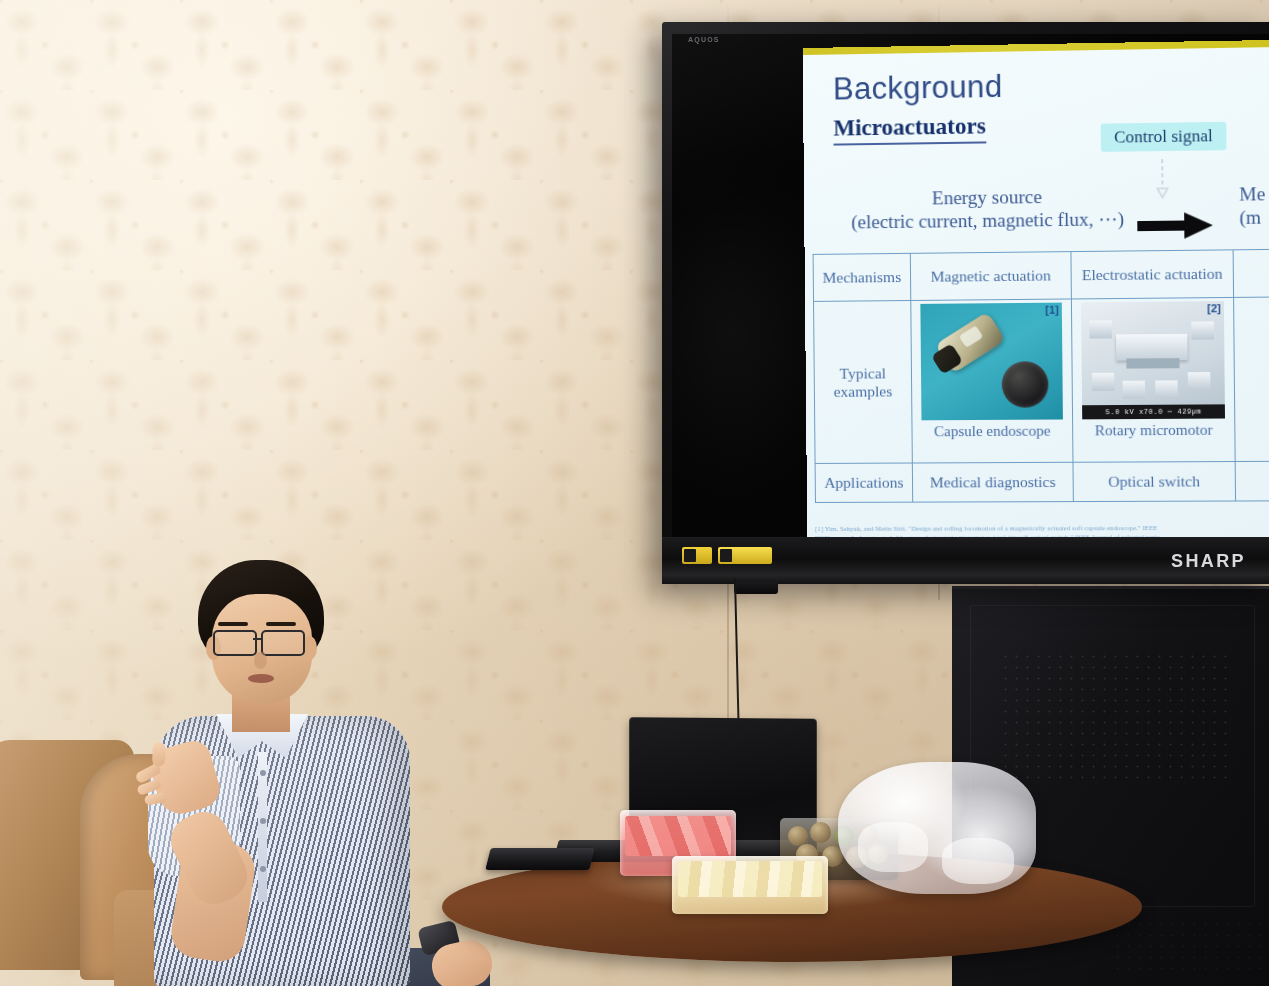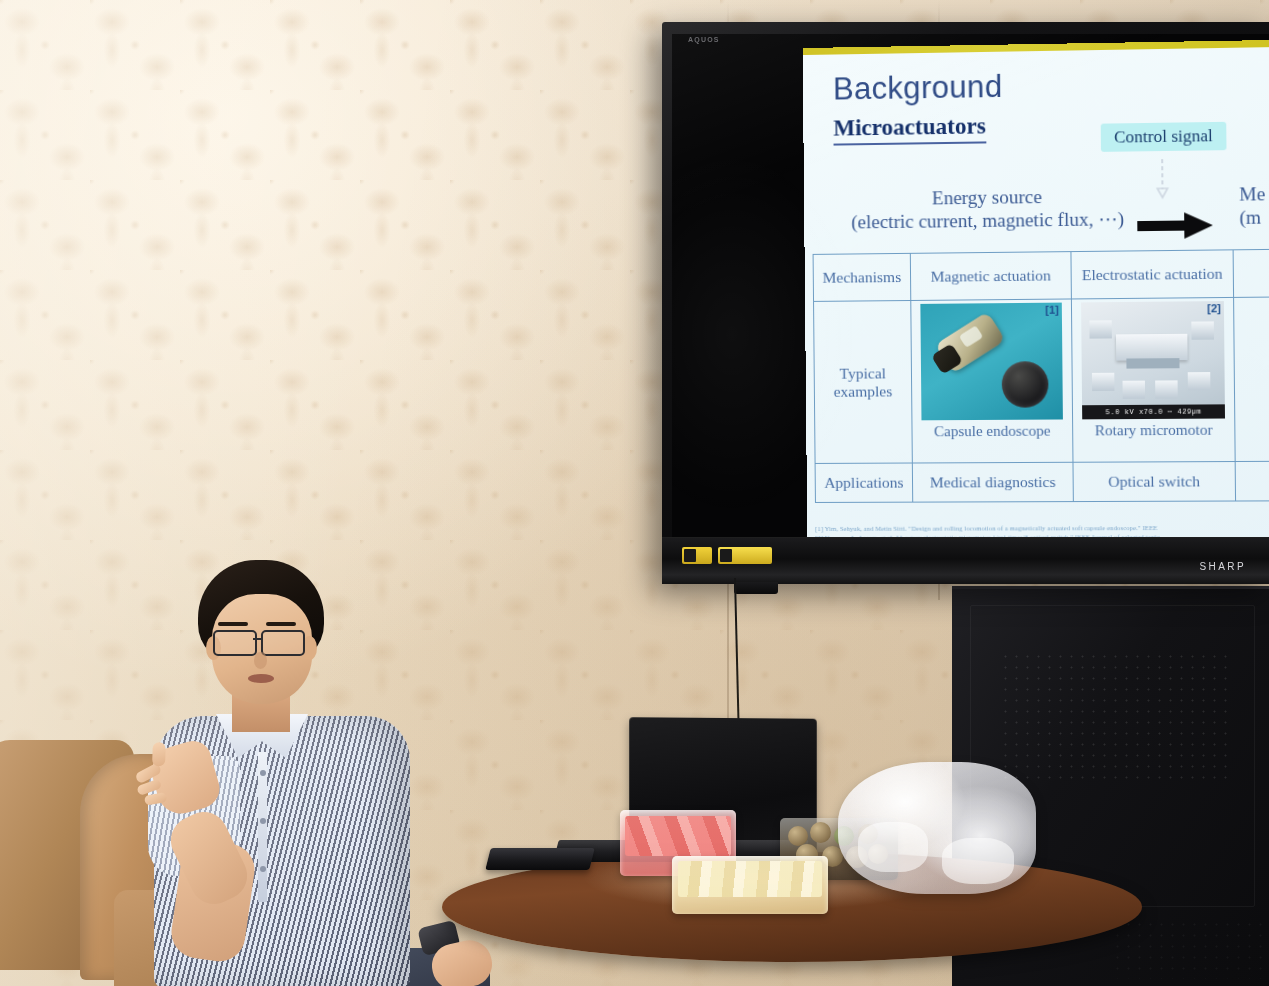--- a/index.html
+++ b/index.html
@@ -66,21 +66,21 @@
   .tv-foot{
     position:absolute;left:72px;bottom:-10px;width:44px;height:12px;
     background:linear-gradient(180deg,#1a1a1c,#0a0a0b);border-radius:0 0 3px 3px;
   }
   .aquos{
     position:absolute;left:26px;top:14px;color:#6a6a6e;
     font-size:7px;letter-spacing:1.2px;font-weight:700;
   }
   .sharp{
     position:absolute;right:28px;bottom:12px;color:#d8d8dc;
-    font-size:10px;letter-spacing:2.4px;font-weight:400;
+    font-size:18px;letter-spacing:2.4px;font-weight:700;
   }
   .sticker{position:absolute;bottom:20px;height:17px;border-radius:2px;}
   .sticker.s1{left:20px;width:30px;background:linear-gradient(180deg,#f2d23a,#c9a71c);}
   .sticker.s2{left:56px;width:54px;background:linear-gradient(180deg,#f7df4e,#cdab1e);}
   .sticker-dark{position:absolute;left:2px;top:2px;width:12px;height:13px;background:#1a1a1a;border-radius:1px;}
   .tv-cable{
     position:absolute;left:734px;top:578px;width:2px;height:188px;
     background:linear-gradient(180deg,#151515,#2a2418);
     transform:rotate(-1.4deg);transform-origin:top center;
   }

